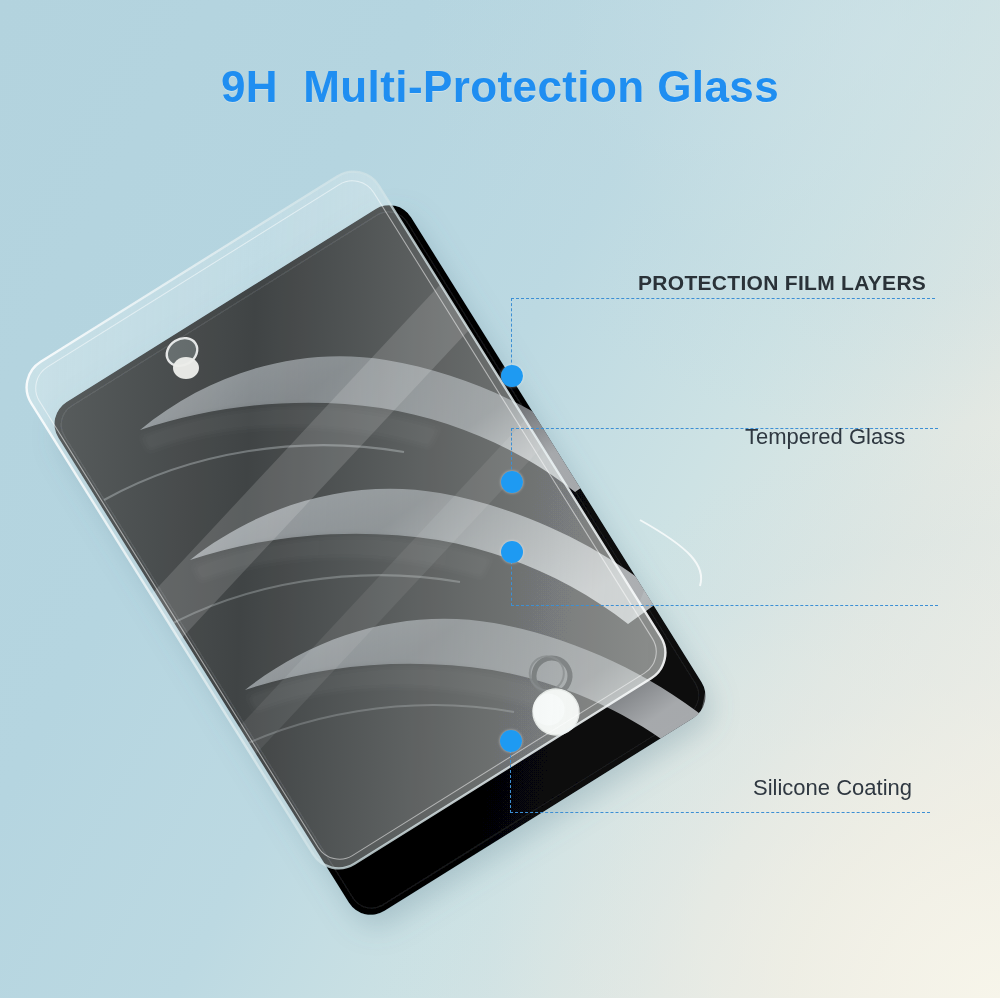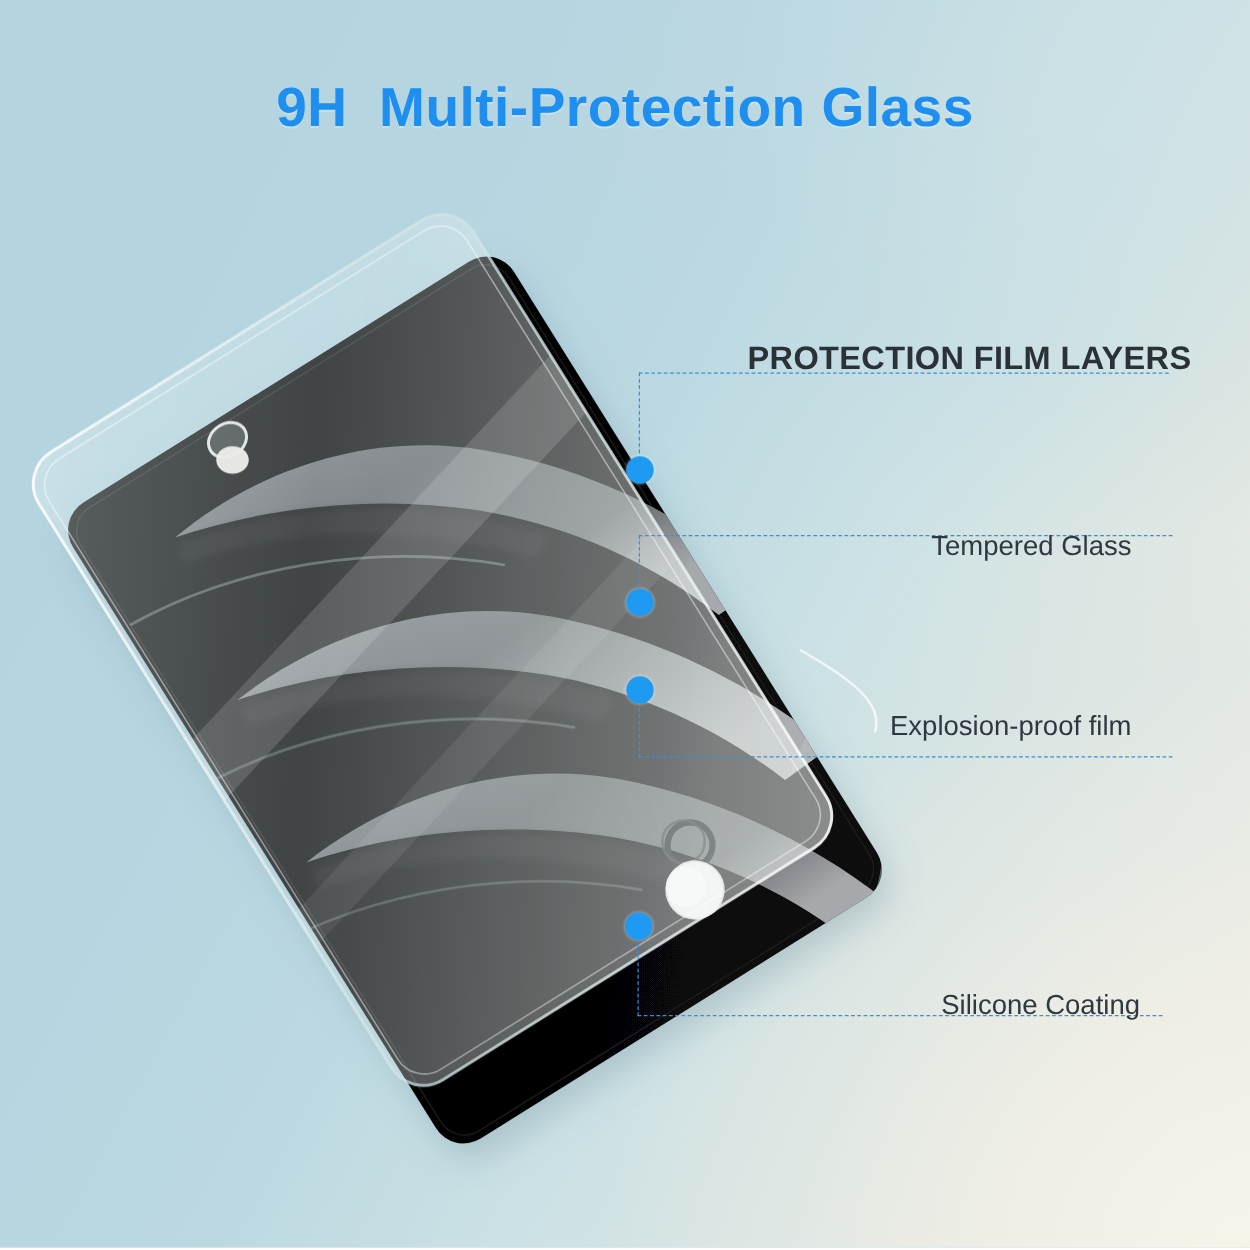--- a/index.html
+++ b/index.html
@@ -56,25 +56,26 @@
   #device {
     position: absolute;
     left: 0; top: 0;
     width: 1000px; height: 1000px;
     pointer-events: none;
   }
 
   
   .callout-head {
     position: absolute;
-    font-size: 26px;
+    font-size: 21px;
     font-weight: bold;
     color: #2a3238;
     letter-spacing: 0.3px;
     white-space: nowrap;
+    margin-left: 40px;
   }
   .callout-label {
     position: absolute;
     font-size: 22px;
     font-weight: normal;
     color: #2f3841;
     white-space: nowrap;
   }
 
   
@@ -275,17 +276,16 @@
 
   <div class="lead-v" style="left:510px; top:745px; height:68px;"></div>
   <div class="lead-h" style="left:510px; top:812px; width:420px;"></div>
   <div class="dot" style="left:500px; top:730px;"></div>
 
   <div class="callout-head" style="left:598px; top:271px;">PROTECTION FILM LAYERS</div>
 
 
   <div class="callout-label" style="left:745px; top:392px;margin-top:32px;">Tempered Glass</div>
 
-  <div class="callout-label" style="left:712px; top:568px;">Explosion-proof film</div>
-
-  <div class="callout-label" style="left:753px; top:775px;margin-top:16px;">Silicone Coating</div>
+
+  <div class="callout-label" style="left:753px; top:775px;">Silicone Coating</div>
 
 </div>
 
 </body></html>

